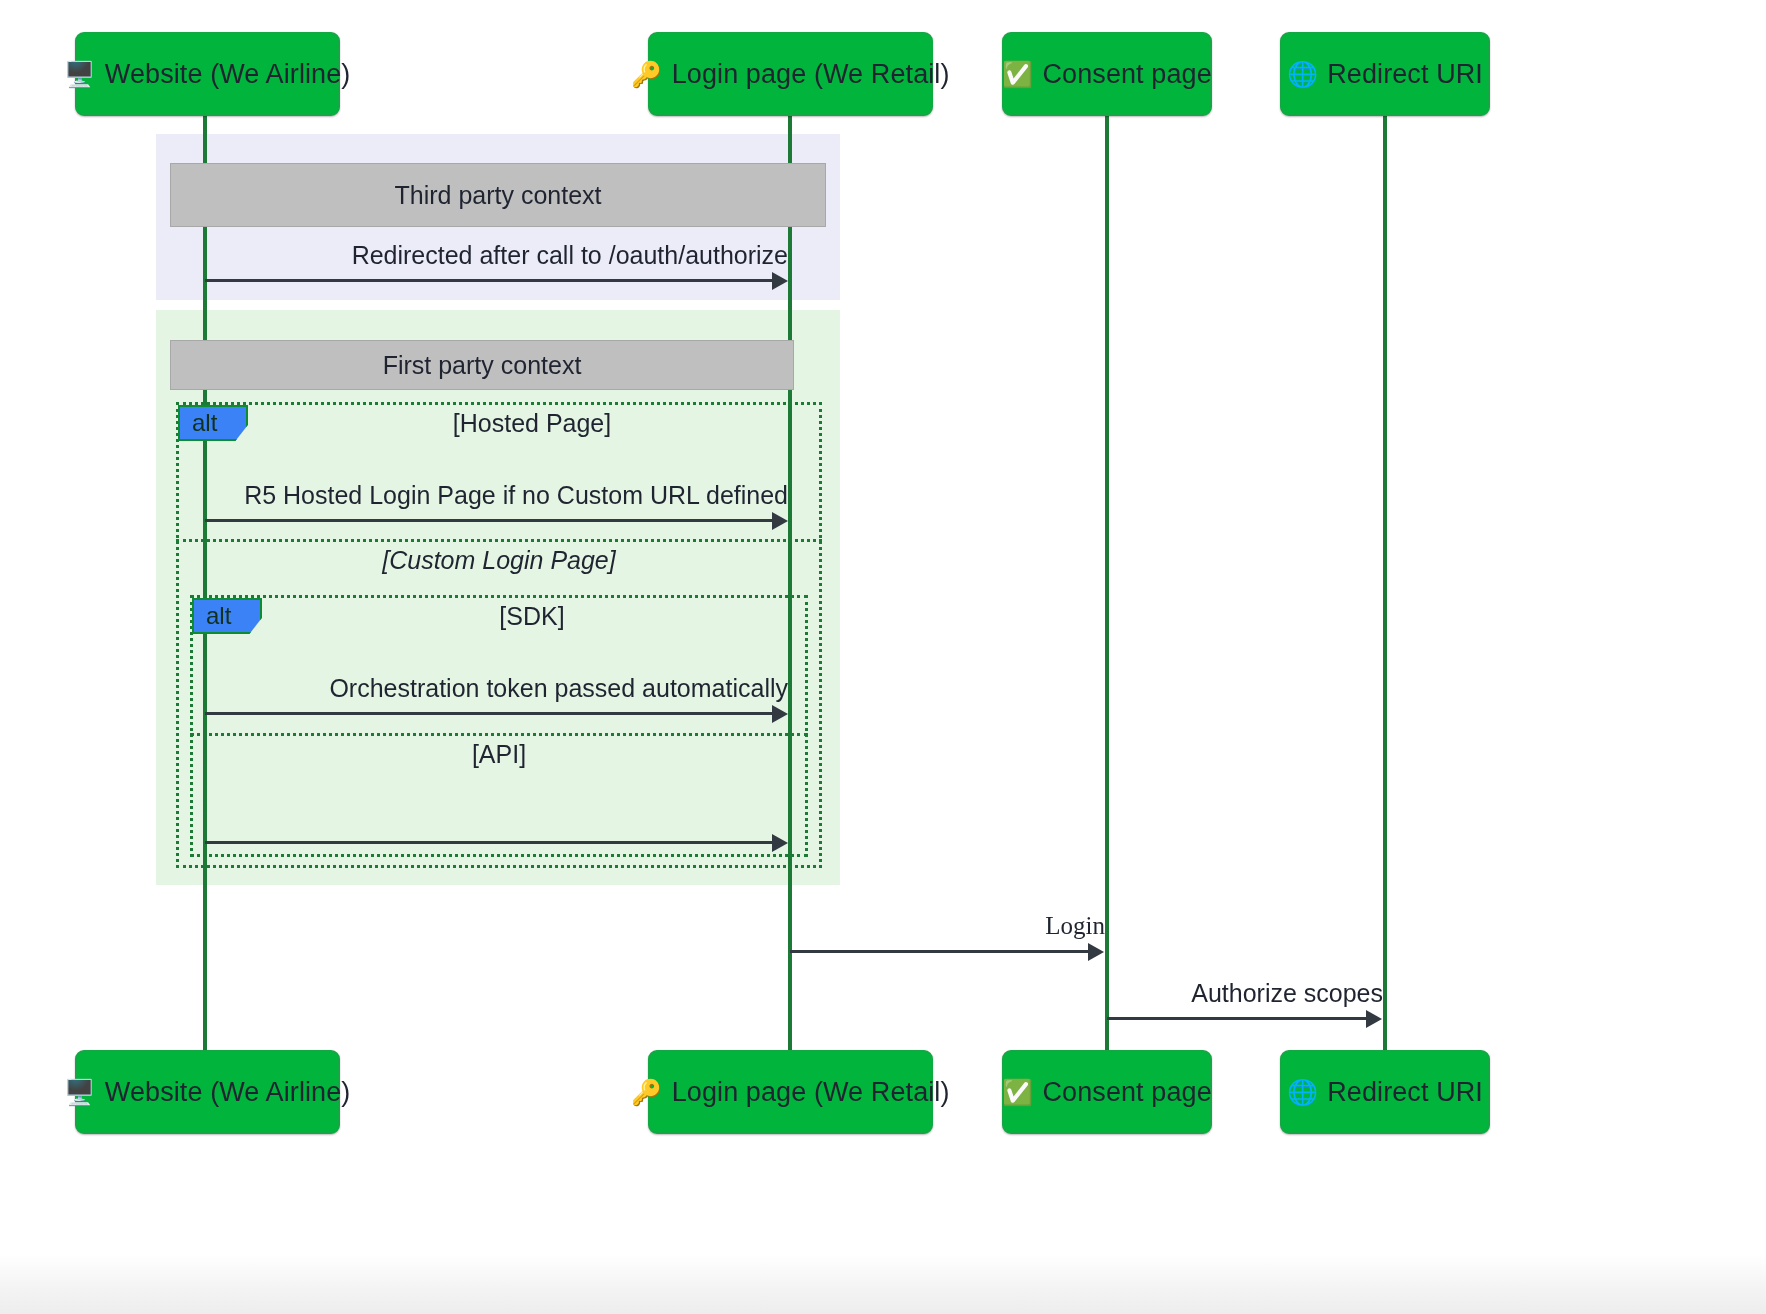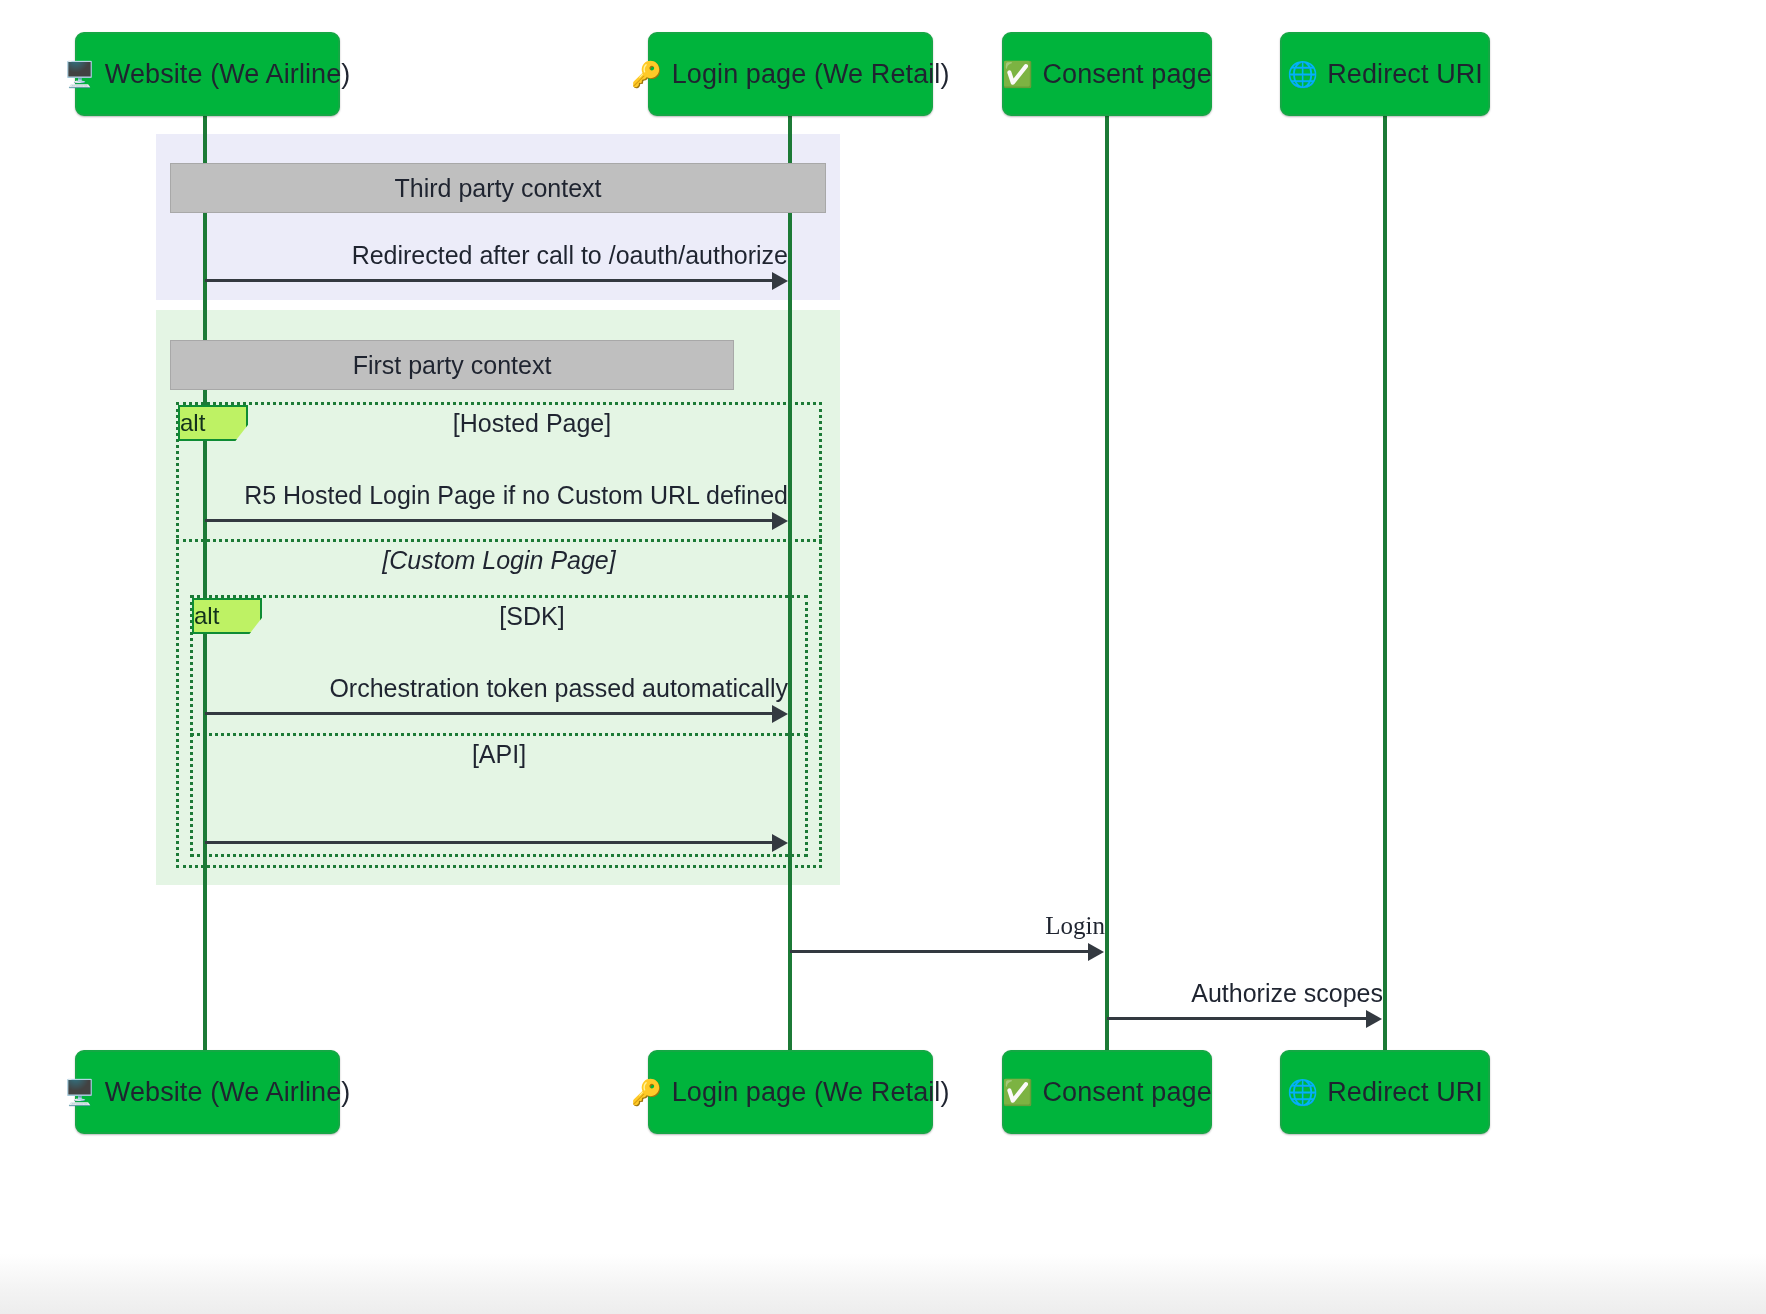--- a/index.html
+++ b/index.html
@@ -82,27 +82,27 @@
     z-index: 3;
   }
   .altdiv {
     position: absolute;
     border-top: 3px dotted #1c7a36;
     z-index: 3;
   }
   .alttag {
     position: absolute;
     box-sizing: border-box;
-    background: #bef264;
+    background: #3b82f6;
     border: 2px solid #0e8c34;
     color: #12311c;
     font-size: 24px;
     display: flex;
     align-items: center;
-    padding-left: 0;
+    padding-left: 12px;
     clip-path: polygon(0 0, 100% 0, 100% 55%, 82% 100%, 0 100%);
     z-index: 5;
   }
   .altcond {
     position: absolute;
     text-align: center;
     color: #1f2430;
     font-size: 25px;
     z-index: 5;
     white-space: nowrap;
@@ -155,24 +155,24 @@
   </div>
   <div class="participant" style="left:1002px; top:32px; width:210px; height:84px;">
     <span class="emoji">✅</span>
     <span>Consent page</span>
   </div>
   <div class="participant" style="left:1280px; top:32px; width:210px; height:84px;">
     <span class="emoji">🌐</span>
     <span>Redirect URI</span>
   </div>
 
-  <div class="region-label" style="left:170px; top:163px; width:656px; height:50px;">
+  <div class="region-label" style="left:170px; top:163px; width:656px; height:64px;">
     <span>Third party context</span>
   </div>
-  <div class="region-label" style="left:170px; top:340px; width:564px; height:50px;align-items:center;">
+  <div class="region-label" style="left:170px; top:340px; width:624px; height:50px;align-items:center;">
     <span>First party context</span>
   </div>
 
   <div class="msg-label" style="left:203px; top:241px; width:585px;">
     <span>Redirected after call to /oauth/authorize</span>
   </div>
   <div class="msg-line" style="left:205px; top:279px; width:567px;"></div>
   <div class="msg-head" style="left:772px; top:272px;"></div>
 
   <div class="altframe" style="left:176px; top:402px; width:646px; height:466px;"></div>

